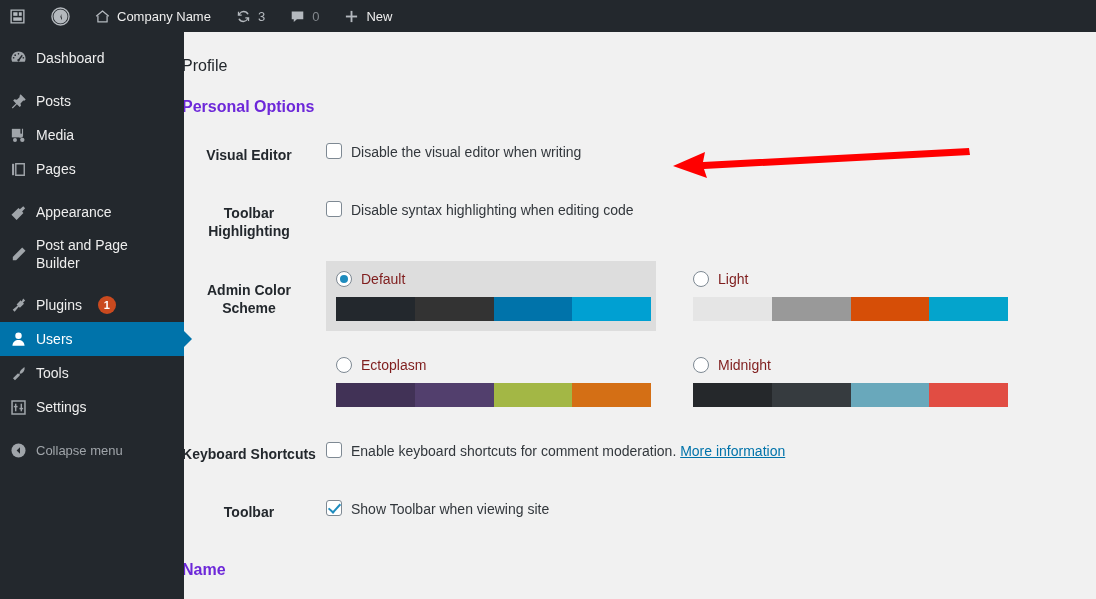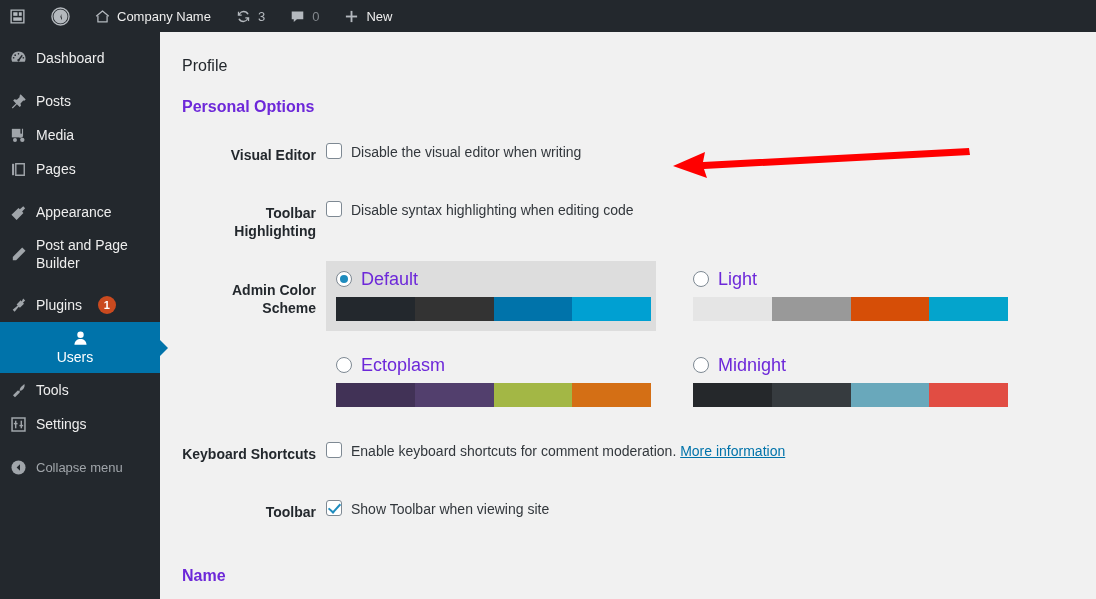--- a/index.html
+++ b/index.html
@@ -35,21 +35,21 @@
   .ab-label { color: #eeeeee; font-size: 13px; }
   .ab-count {
     color: #b4b9be; font-size: 13px;
   }
   .ab-count.dim { color: #82878c; }
   .ab-icon { display: inline-flex; align-items: center; justify-content: center; }
 
   
   #adminmenu {
     position: absolute; top: 32px; left: 0;
-    width: 160px; height: 567px;
+    width: 184px; height: 567px;
     background: #23282d;
     z-index: 30;
   }
   .menu-sep { height: 9px; }
   .menu-top {
     position: relative;
     display: flex; align-items: center;
     min-height: 34px;
     padding: 7px 0;
     color: #eeeeee;
@@ -60,21 +60,20 @@
   .menu-top .mico {
     width: 36px; min-width: 36px;
     display: flex; align-items: center; justify-content: center;
     color: #a0a5aa;
   }
   .menu-top .mlabel { padding-right: 10px; }
   .menu-top.current {
     background: #0073aa;
     color: #fff;
     font-weight: 400;
-    flex-direction: column;
   }
   .menu-top.current .mico { color: #fff; }
   .menu-top.current::after {
     content: "";
     position: absolute; right: -8px; top: 50%;
     margin-top: -8px;
     border-style: solid;
     border-width: 8px 0 8px 8px;
     border-color: transparent transparent transparent #0073aa;
   }
@@ -132,21 +131,21 @@
     font-size: 16px;
     font-weight: bold;
     color: #6d28d9;
     line-height: 22px;
   }
 
   table.form-table { border-collapse: collapse; width: 914px; margin-top: 8px; }
   table.form-table th {
     width: 215px;
     vertical-align: top;
-    text-align: right;
+    text-align: center;
     padding: 20px 10px 20px 0;
     font-size: 14px;
     font-weight: bold;
     color: #23282d;
     line-height: 1.3;
   }
   table.form-table td {
     vertical-align: top;
     padding: 17px 10px 17px 0;
     font-size: 14px;
@@ -202,21 +201,21 @@
   }
   .scheme {
     width: 330px;
     margin: 0 27px 0 0;
     padding: 10px 5px 10px 10px;
     background: transparent;
     border-radius: 0;
   }
   .scheme.selected { background: #dddddd; }
   .scheme .sc-head { display: flex; align-items: center; gap: 9px; margin-bottom: 10px; }
-  .scheme .sc-name { font-size: 18px; color: #6d28d9; line-height: 16px; }
+  .scheme .sc-name { font-size: 14px; color: #7f1d1d; line-height: 16px; }
   .sc-palette { display: flex; width: 100%; height: 24px; overflow: hidden; }
   .sc-palette span { flex: 1 1 25%; height: 24px; display: block; }
 
   .arrow-layer { position: absolute; inset: 0; pointer-events: none; z-index: 50; }
 </style>
 </head>
 <body>
 
 <div id="adminbar">
 
@@ -512,20 +511,20 @@
         <td>
           <div class="cb-row">
             <div class="wpcheck checked"></div>
             <span class="cb-label">Show Toolbar when viewing site</span>
           </div>
         </td>
       </tr>
     </tbody>
       </table>
 
-    <h2 class="section-title" style="margin-top:24px">Name</h2>
+    <h2 class="section-title" style="margin-top:18px">Name</h2>
 
   </div>
 </div>
 
 <svg class="arrow-layer" width="1096" height="599" viewBox="0 0 1096 599">
   <path d="M969 148 L703 162 L705 152 L673 166 L707 178 L704 169 L970 155 Z" fill="#ff0000"></path>
 </svg>
 
 </body></html>

